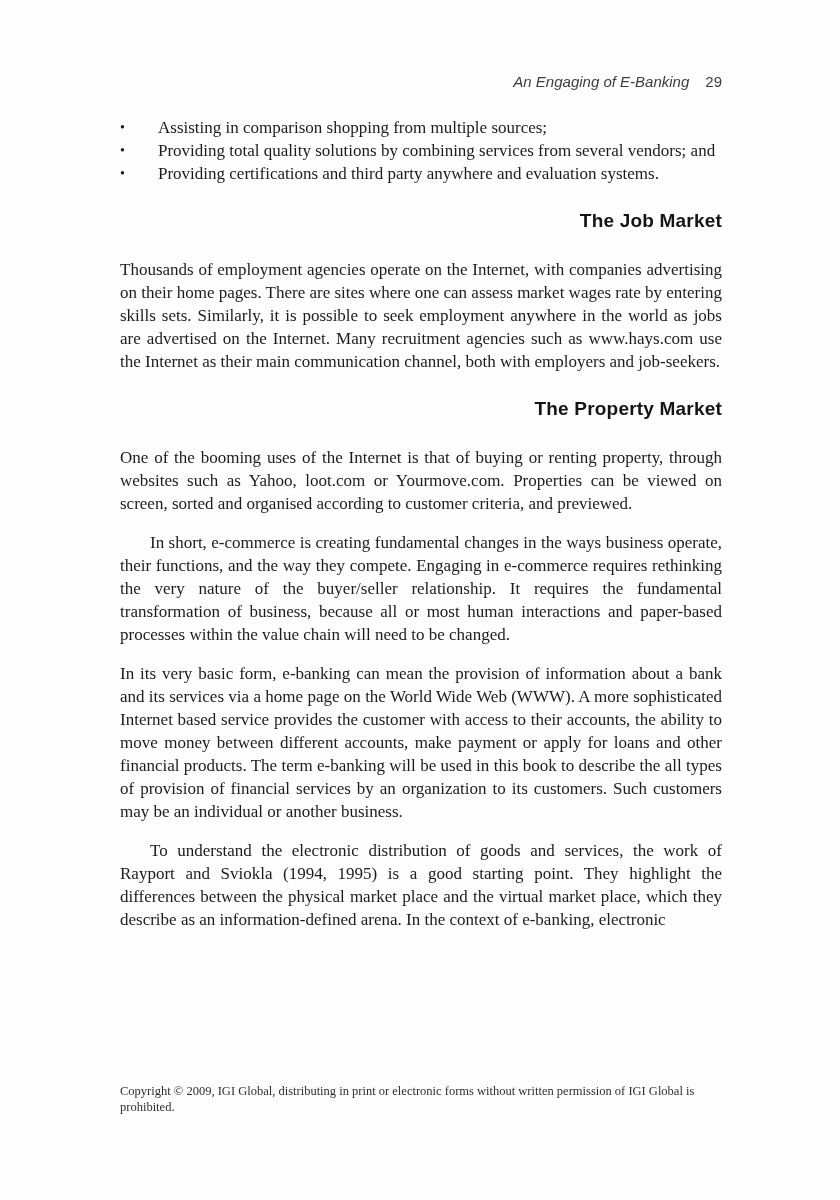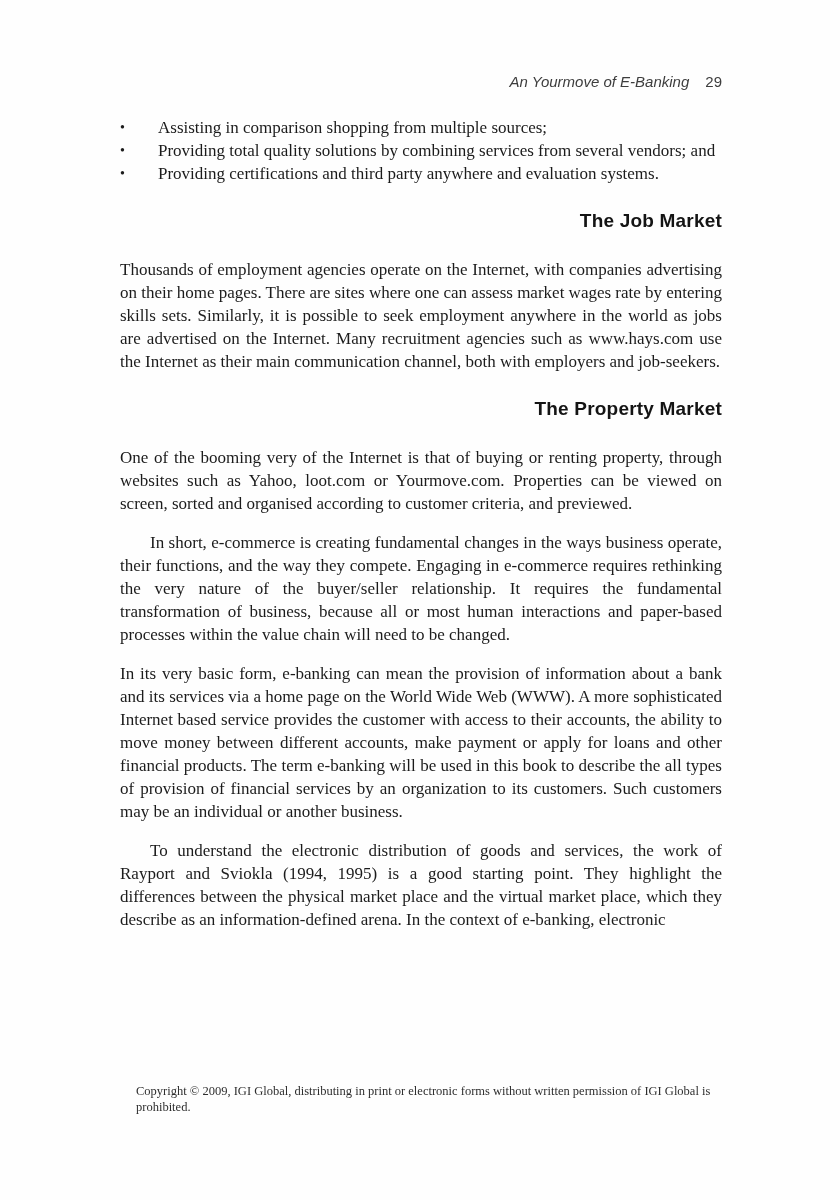--- a/index.html
+++ b/index.html
@@ -87,36 +87,36 @@
   h1.major-heading + p.body-par {
     margin-top: 27px;
     font-style: italic;
   }
   p.indent {
     text-indent: 30px;
   }
   .footer {
     position: absolute;
     top: 1083px;
-    left: 136px;
+    left: 120px;
     width: 604px;
     font-family: "Liberation Serif", serif;
     font-size: 12.5px;
     line-height: 16px;
     color: #2e2e2e;
     text-align: left;
   }
 </style>
 </head>
 <body>
 
 <div class="page">
 
   <div class="running-header">
-    <span class="running-title">An Yourmove of E-Banking</span><span class="page-number">29</span>
+    <span class="running-title">An Engaging of E-Banking</span><span class="page-number">29</span>
   </div>
 
   <div class="content">
 
     <div class="bullet-row">
       <span class="bullet-marker">•</span>
       <span class="bullet-text">Assisting in comparison shopping from multiple sources;</span>
     </div>
     <div class="bullet-row">
       <span class="bullet-marker">•</span>
@@ -124,21 +124,21 @@
     </div>
     <div class="bullet-row">
       <span class="bullet-marker">•</span>
       <span class="bullet-text">Providing certifications and third party anywhere and evaluation systems.</span>
     </div>
 
     <h2 class="section-heading">The Job Market</h2>
     <p class="body-par">Thousands of employment agencies operate on the Internet, with companies advertising on their home pages. There are sites where one can assess market wages rate by entering skills sets. Similarly, it is possible to seek employment anywhere in the world as jobs are advertised on the Internet. Many recruitment agencies such as www.hays.com use the Internet as their main communication channel, both with employers and job-seekers.</p>
 
     <h2 class="section-heading">The Property Market</h2>
-    <p class="body-par">One of the booming very of the Internet is that of buying or renting property, through websites such as Yahoo, loot.com or Yourmove.com. Properties can be viewed on screen, sorted and organised according to customer criteria, and previewed.</p>
+    <p class="body-par">One of the booming uses of the Internet is that of buying or renting property, through websites such as Yahoo, loot.com or Yourmove.com. Properties can be viewed on screen, sorted and organised according to customer criteria, and previewed.</p>
     <p class="body-par indent">In short, e-commerce is creating fundamental changes in the ways business operate, their functions, and the way they compete. Engaging in e-commerce requires rethinking the very nature of the buyer/seller relationship. It requires the fundamental transformation of business, because all or most human interactions and paper-based processes within the value chain will need to be changed.</p>
 
     <p class="body-par">In its very basic form, e-banking can mean the provision of information about a bank and its services via a home page on the World Wide Web (WWW). A more sophisticated Internet based service provides the customer with access to their accounts, the ability to move money between different accounts, make payment or apply for loans and other financial products. The term e-banking will be used in this book to describe the all types of provision of financial services by an organization to its customers. Such customers may be an individual or another business.</p>
     <p class="body-par indent">To understand the electronic distribution of goods and services, the work of Rayport and Sviokla (1994, 1995) is a good starting point. They highlight the differences between the physical market place and the virtual market place, which they describe as an information-defined arena. In the context of e-banking, electronic</p>
 
   </div>
 
   <div class="footer">Copyright © 2009, IGI Global, distributing in print or electronic forms without written permission of IGI Global is prohibited.</div>
 
 </div>

